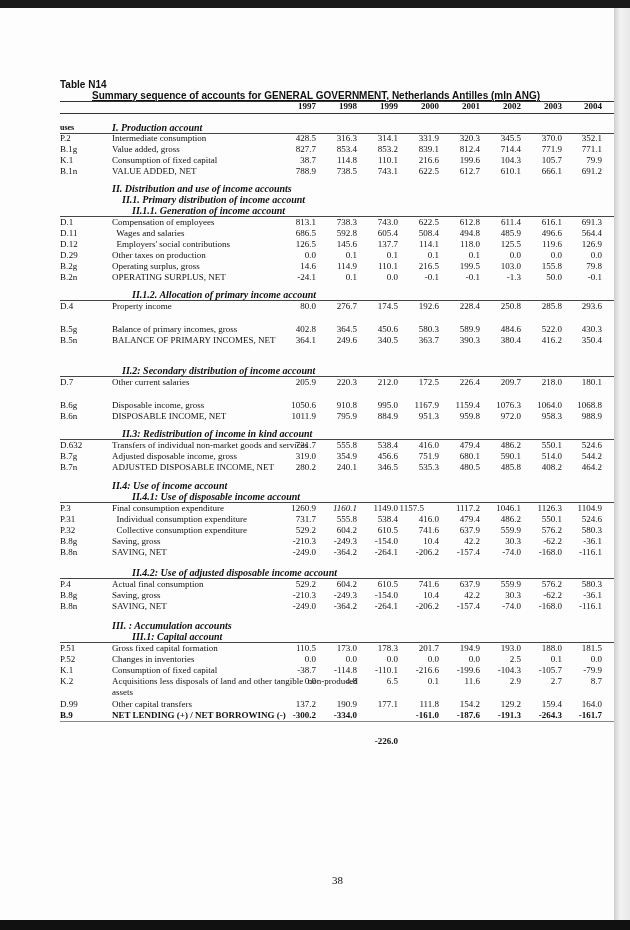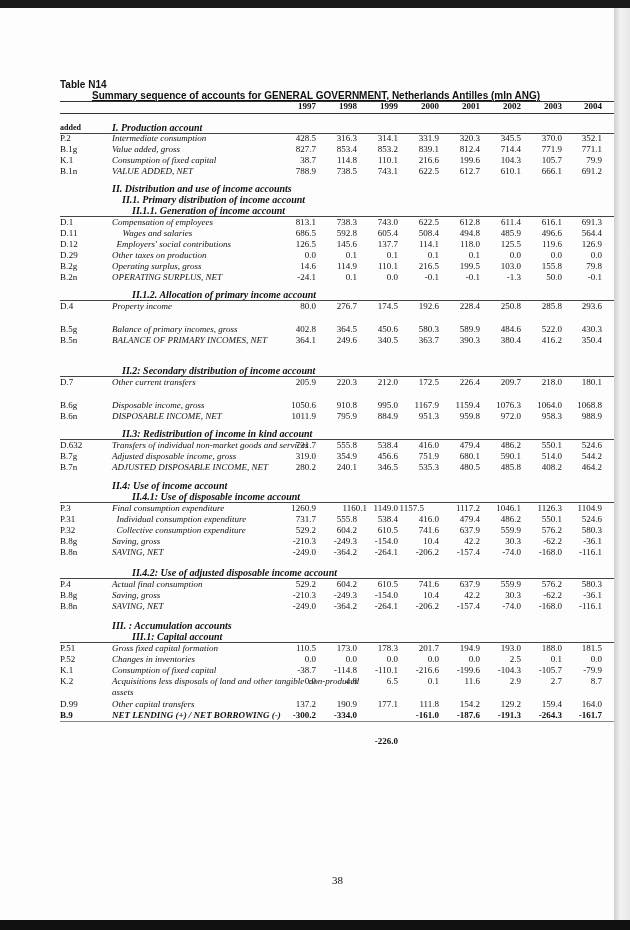--- a/index.html
+++ b/index.html
@@ -7,21 +7,21 @@
   .page { position:absolute; left:0; top:8px; width:614px; height:912px; background:#fdfdfd; }
   .edge { position:absolute; left:614px; top:8px; width:16px; height:912px; background:linear-gradient(to right,#cfcfcf,#f2f2f2 40%,#e8e8e8); }
   .bottom-bar { position:absolute; left:0; top:920px; width:630px; height:10px; background:#111; }
   .title1 { position:absolute; left:60px; top:79px; font-family:"Liberation Sans", sans-serif; font-weight:bold; font-size:10px; }
   .title2 { position:absolute; left:60px; top:90px; font-family:"Liberation Sans", sans-serif; font-weight:bold; font-size:10px; text-decoration:underline; white-space:nowrap;margin-left:32px; }
   .hdr-line { position:absolute; left:60px; width:554px; height:1px; background:#333; }
   .years { position:absolute; left:0; top:101px; font-size:9px; font-weight:bold; }
   .years span { position:absolute; text-align:right; width:44px; top:0; }
   .row { position:absolute; left:0; width:614px; height:11px; font-size:9px; line-height:11px; white-space:nowrap; }
   .row .code { position:absolute; left:60px; }
-  .row .label { position:absolute; left:112px;font-style:italic; }
+  .row .label { position:absolute; left:112px; }
   .row .val { position:absolute; width:44px; text-align:right; }
   .sec { position:absolute; font-size:10px; font-style:italic; font-weight:bold; white-space:nowrap; }
   .uses { position:absolute; left:60px; font-size:8px; font-weight:bold; }
   .rule { position:absolute; left:60px; width:554px; height:1px; background:#444; }
   .bold .code, .bold .label, .bold .val { font-weight:bold; }
   .pageno { position:absolute; left:332px; top:874px; font-size:11px; }
 </style>
 </head>
 <body>
 
@@ -39,21 +39,21 @@
     <span style="left: 354px;">1999</span>
     <span style="left: 395px;">2000</span>
     <span style="left: 436px;">2001</span>
     <span style="left: 477px;">2002</span>
     <span style="left: 518px;">2003</span>
     <span style="left: 558px;">2004</span>
   </div>
 <div class="hdr-line" style="top:113px"></div>
 
 <div id="body-layer">
-    <div class="uses" style="top: 123px;">added</div>
+    <div class="uses" style="top: 123px;">uses</div>
     <div class="sec" style="left: 112px; top: 122px;">I. Production account</div>
     <div class="rule" style="top: 133px;"></div>
     <div class="sec" style="left: 112px; top: 183px;">II. Distribution and use of income accounts</div>
     <div class="sec" style="left: 122px; top: 194px;">II.1. Primary distribution of income account</div>
     <div class="sec" style="left: 132px; top: 205px;">II.1.1. Generation of income account</div>
     <div class="rule" style="top: 216px;"></div>
     <div class="sec" style="left: 132px; top: 289px;">II.1.2. Allocation of primary income account</div>
     <div class="rule" style="top: 300px;"></div>
     <div class="sec" style="left: 122px; top: 365px;">II.2: Secondary distribution of income account</div>
     <div class="rule" style="top: 376px;"></div>
@@ -122,21 +122,21 @@
       <span class="val" style="left: 313px;">738.3</span>
       <span class="val" style="left: 354px;">743.0</span>
       <span class="val" style="left: 395px;">622.5</span>
       <span class="val" style="left: 436px;">612.8</span>
       <span class="val" style="left: 477px;">611.4</span>
       <span class="val" style="left: 518px;">616.1</span>
       <span class="val" style="left: 558px;">691.3</span>
     </div>
     <div class="row" style="top: 228px;">
       <span class="code">D.11</span>
-      <span class="label" style="white-space: pre; margin-left: 6px;">  Wages and salaries</span>
+      <span class="label" style="white-space: pre;">  Wages and salaries</span>
       <span class="val" style="left: 272px;">686.5</span>
       <span class="val" style="left: 313px;">592.8</span>
       <span class="val" style="left: 354px;">605.4</span>
       <span class="val" style="left: 395px;">508.4</span>
       <span class="val" style="left: 436px;">494.8</span>
       <span class="val" style="left: 477px;">485.9</span>
       <span class="val" style="left: 518px;">496.6</span>
       <span class="val" style="left: 558px;">564.4</span>
     </div>
     <div class="row" style="top: 239px;">
@@ -218,21 +218,21 @@
       <span class="val" style="left: 313px;">249.6</span>
       <span class="val" style="left: 354px;">340.5</span>
       <span class="val" style="left: 395px;">363.7</span>
       <span class="val" style="left: 436px;">390.3</span>
       <span class="val" style="left: 477px;">380.4</span>
       <span class="val" style="left: 518px;">416.2</span>
       <span class="val" style="left: 558px;">350.4</span>
     </div>
     <div class="row" style="top: 377px;">
       <span class="code">D.7</span>
-      <span class="label" style="white-space: pre;">Other current transfers</span>
+      <span class="label" style="white-space: pre;">Other current salaries</span>
       <span class="val" style="left: 272px;">205.9</span>
       <span class="val" style="left: 313px;">220.3</span>
       <span class="val" style="left: 354px;">212.0</span>
       <span class="val" style="left: 395px;">172.5</span>
       <span class="val" style="left: 436px;">226.4</span>
       <span class="val" style="left: 477px;">209.7</span>
       <span class="val" style="left: 518px;">218.0</span>
       <span class="val" style="left: 558px;">180.1</span>
     </div>
     <div class="row" style="top: 400px;">
@@ -292,21 +292,21 @@
       <span class="val" style="left: 395px;">535.3</span>
       <span class="val" style="left: 436px;">480.5</span>
       <span class="val" style="left: 477px;">485.8</span>
       <span class="val" style="left: 518px;">408.2</span>
       <span class="val" style="left: 558px;">464.2</span>
     </div>
     <div class="row" style="top: 503px;">
       <span class="code">P.3</span>
       <span class="label" style="white-space: pre;">Final consumption expenditure</span>
       <span class="val" style="left: 272px;">1260.9</span>
-      <span class="val" style="left: 323px;">1160.1</span>
+      <span class="val" style="left: 313px; font-style: italic;">1160.1</span>
       <span class="val" style="left: 354px;">1149.0</span>
       <span class="val" style="left: 380px;">1157.5</span>
       <span class="val" style="left: 436px;">1117.2</span>
       <span class="val" style="left: 477px;">1046.1</span>
       <span class="val" style="left: 518px;">1126.3</span>
       <span class="val" style="left: 558px;">1104.9</span>
     </div>
     <div class="row" style="top: 514px;">
       <span class="code">P.31</span>
       <span class="label" style="white-space: pre;">  Individual consumption expenditure</span>

